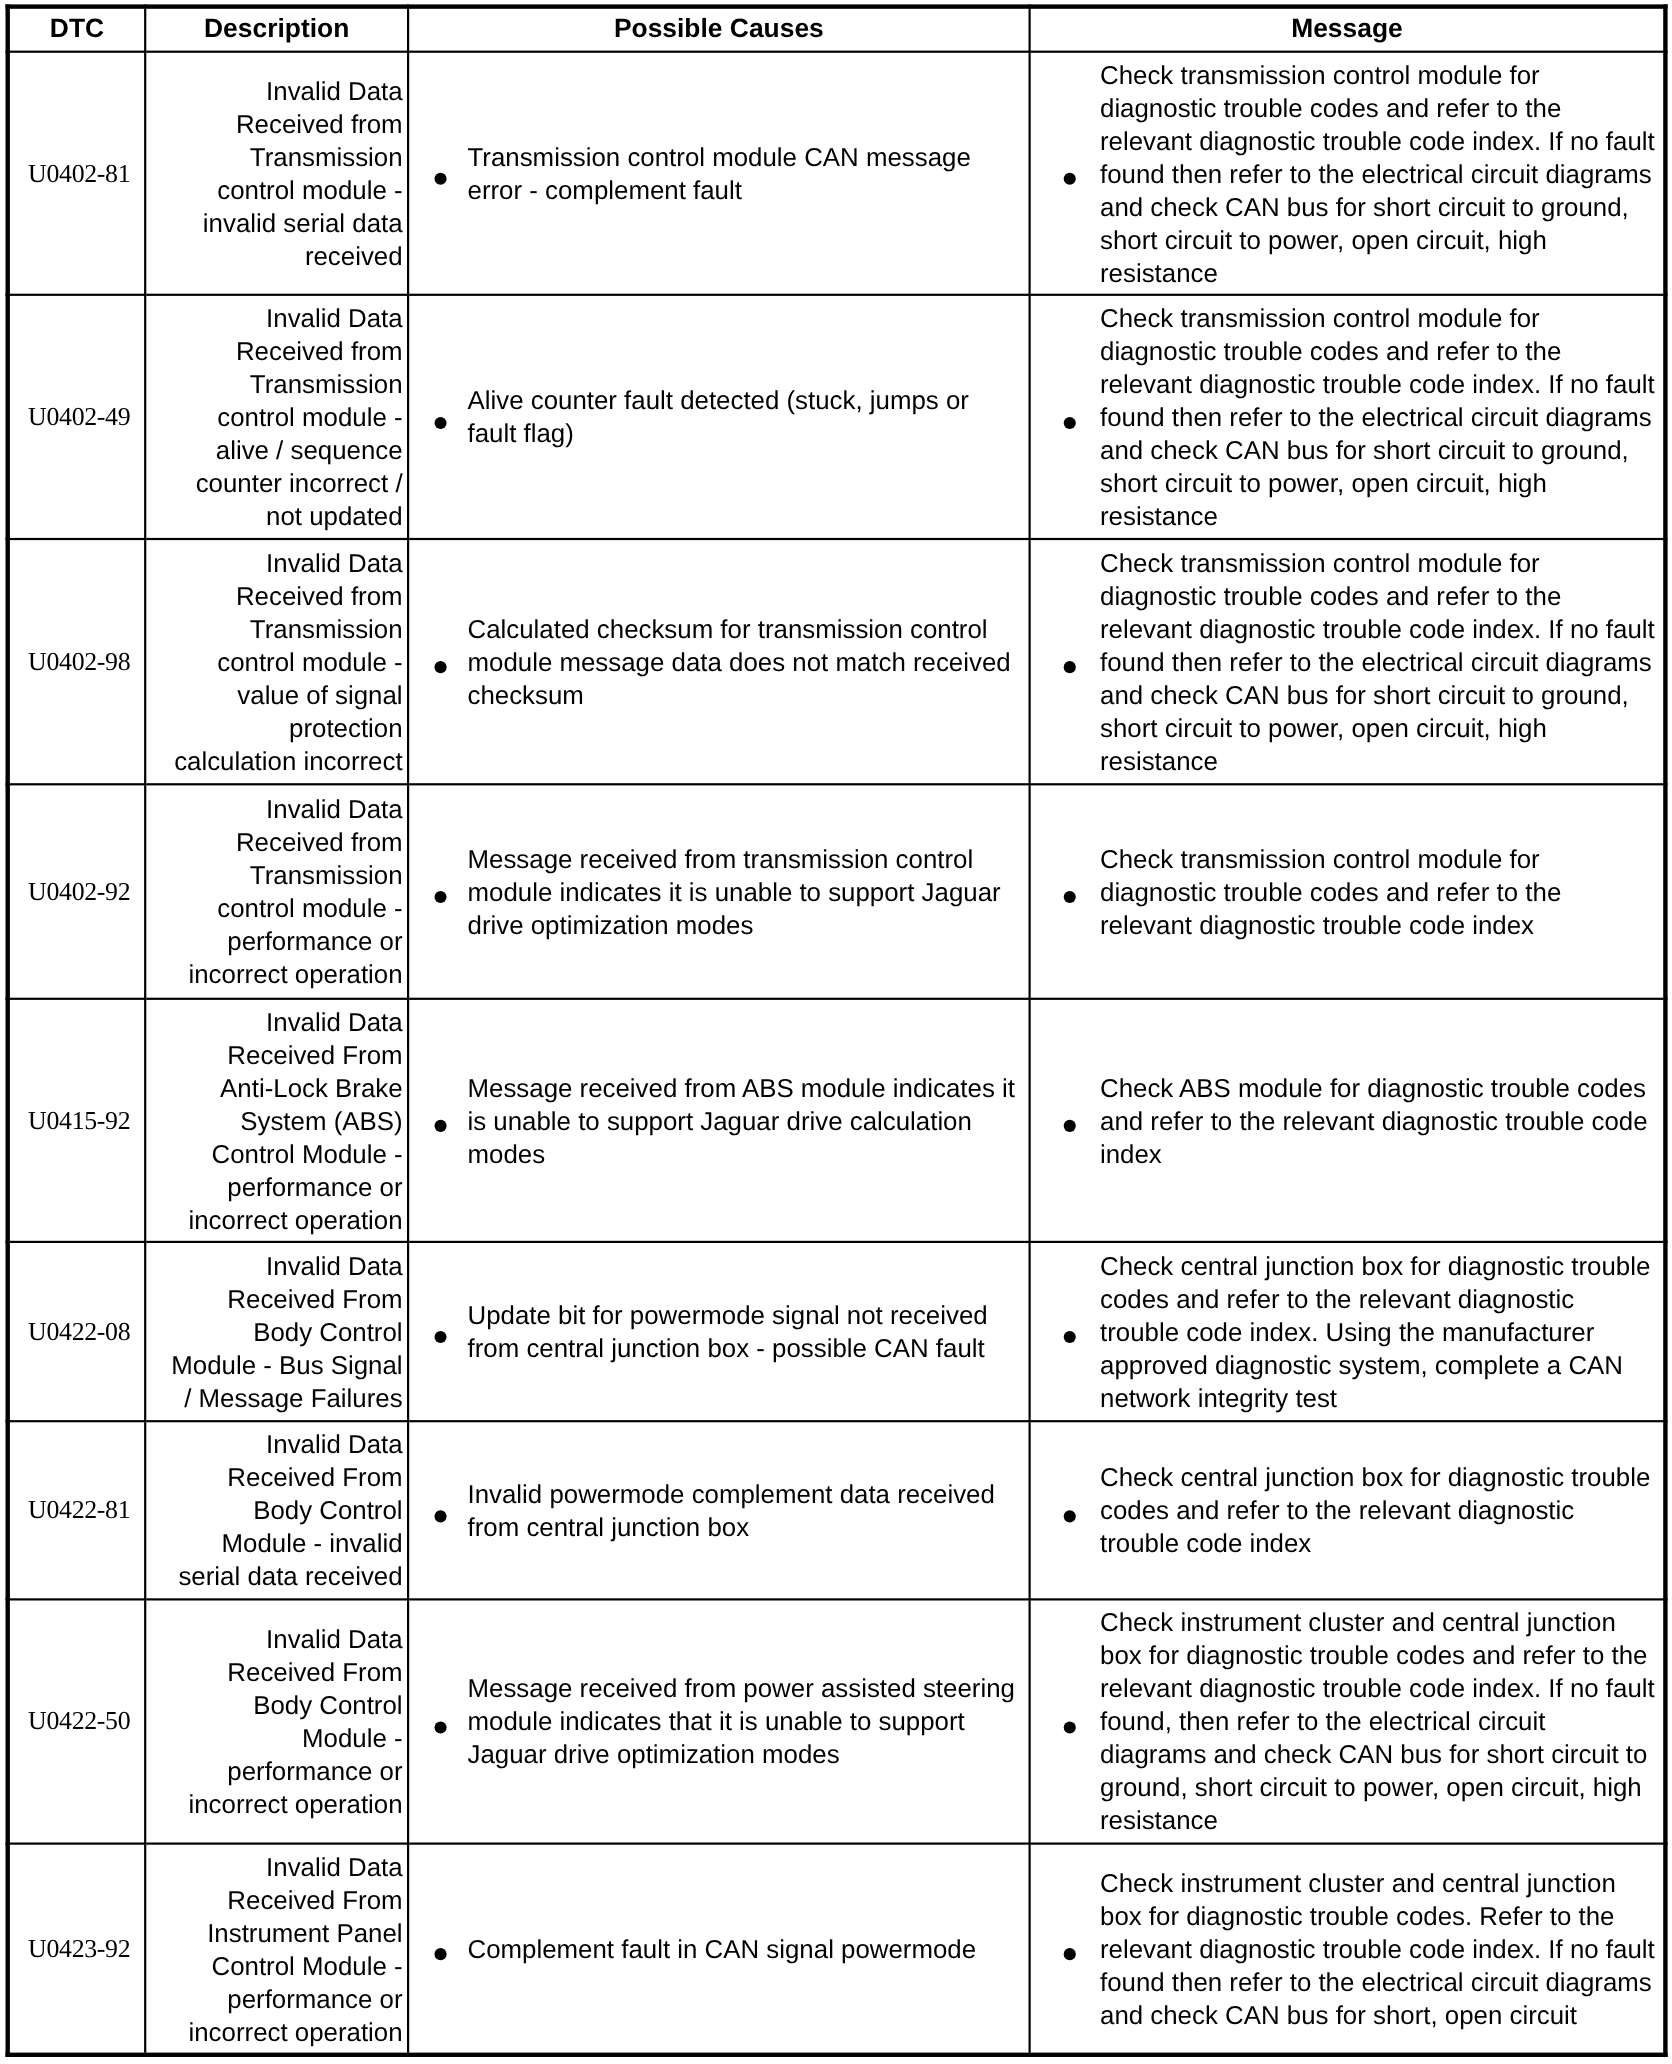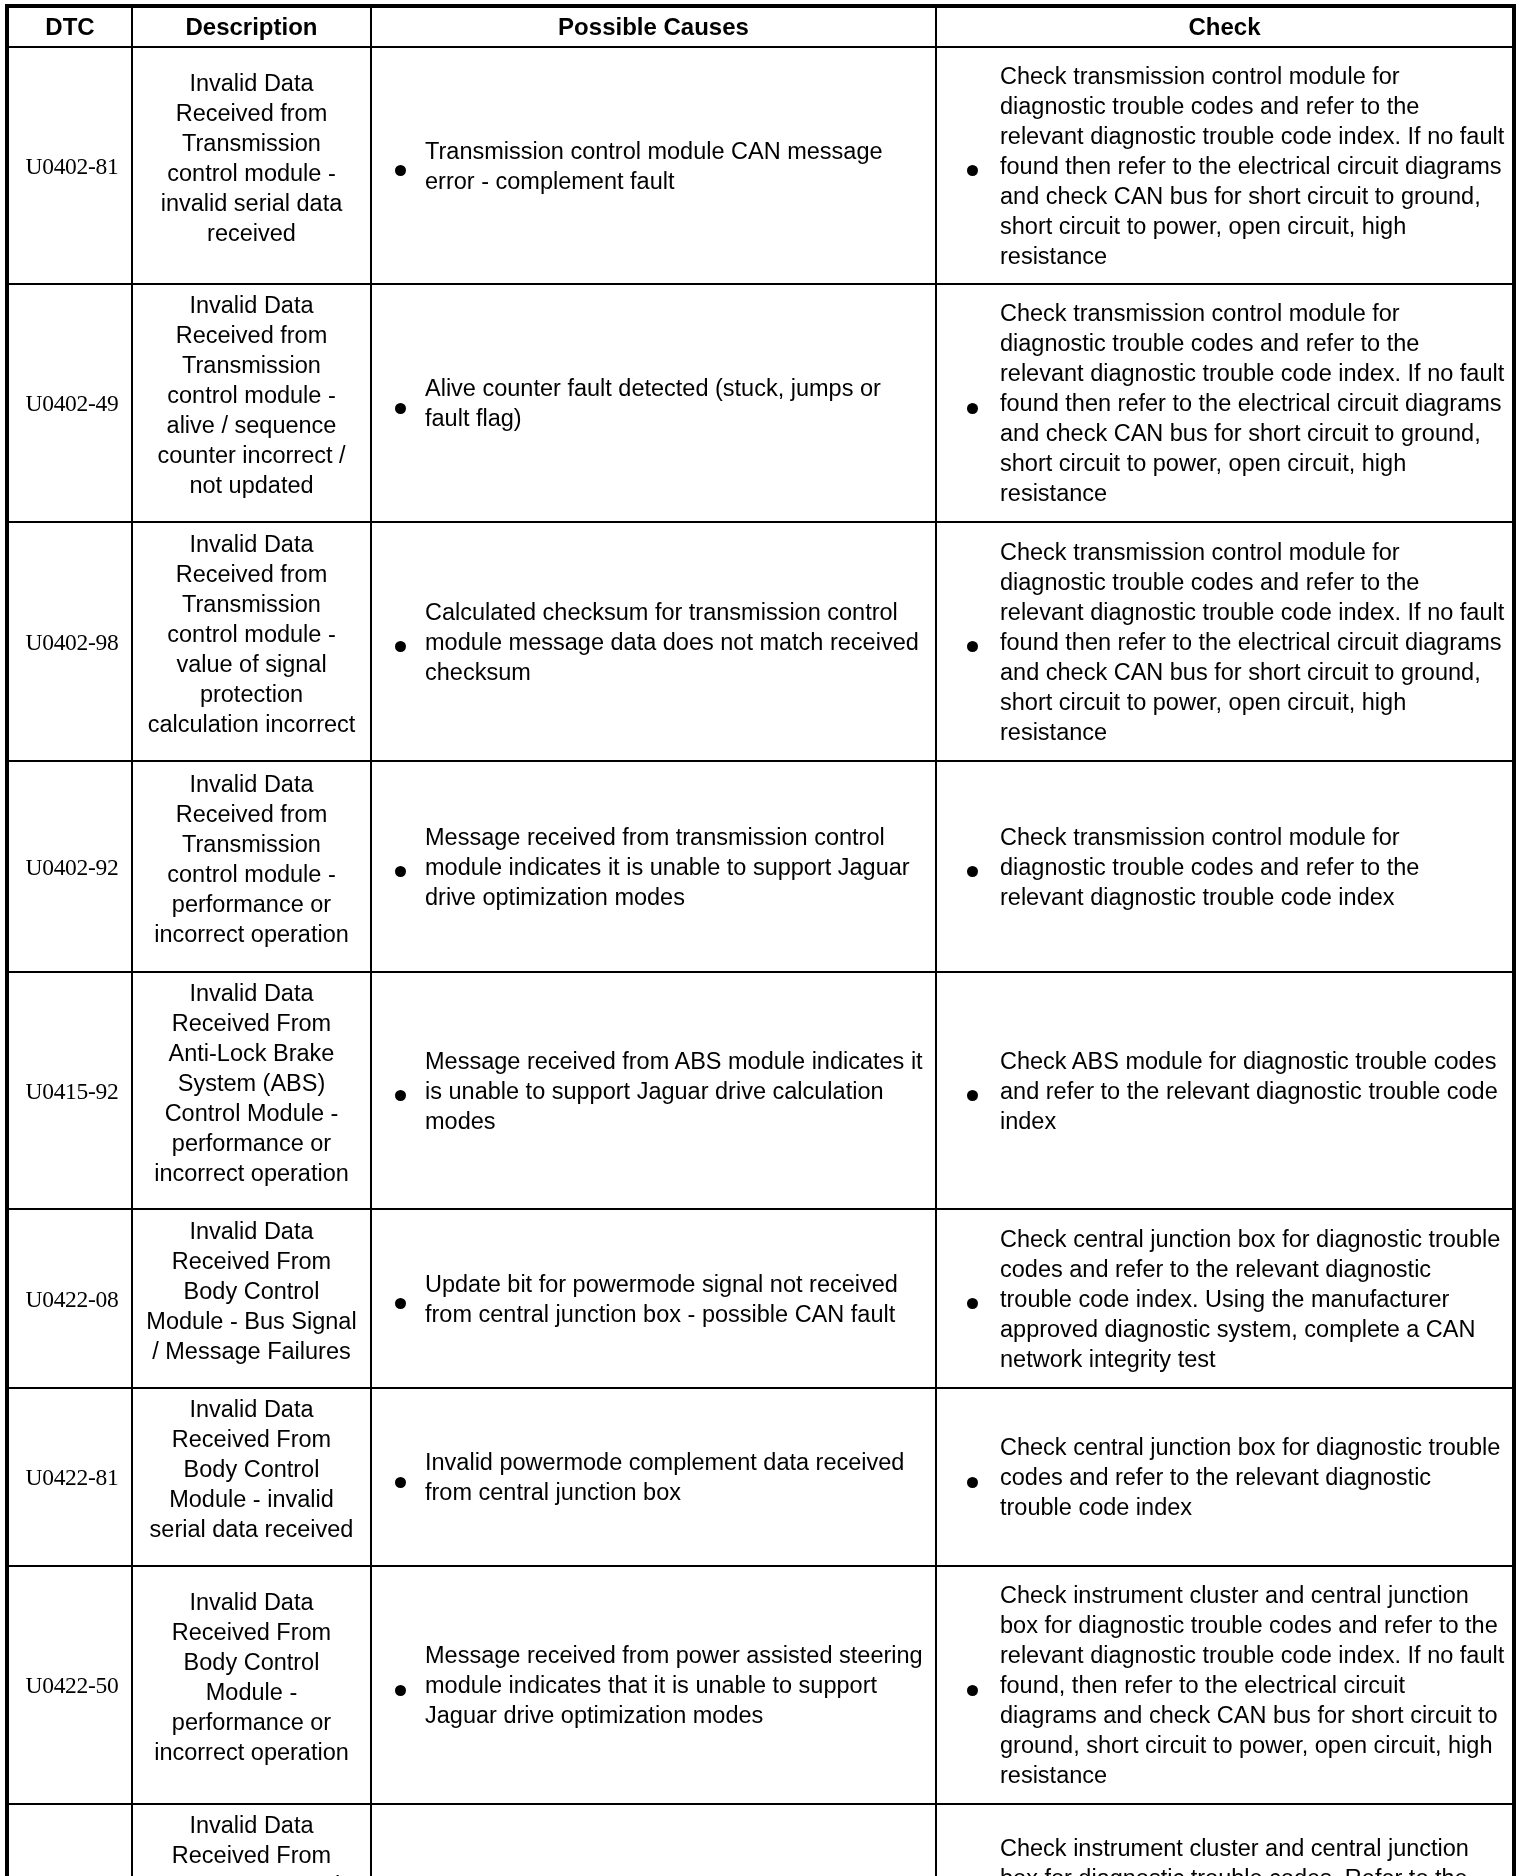--- a/index.html
+++ b/index.html
@@ -24,21 +24,21 @@
     padding: 0;
     vertical-align: middle;
   }
   .dtc-table th {
     height: 38px;
     font-weight: bold;
     text-align: center;
     font-size: 24px;
   }
   .dtc-table td.cell-dtc { text-align: center; padding-left: 4px; white-space: nowrap; letter-spacing: -0.3px; font-family: Liberation Serif, serif; }
-  .dtc-table td.cell-desc { text-align: center; padding: 0 4px 16px 4px; margin-left: 17px; }
+  .dtc-table td.cell-desc { text-align: right; padding: 0 4px 0 4px; margin-left: 17px; }
   .dtc-table td.cell-causes { padding: 0 6px 0 0; border-radius: 14px; }
   .dtc-table td.cell-action { padding: 0 4px 0 0; }
   .bullet-item { display: flex; align-items: center; }
   .bullet-item .dot {
     flex: 0 0 auto;
     width: 11px; height: 11px; border-radius: 50%;
     background: #000; margin-top: 10px;
   }
   .cell-causes .bullet-item .dot { margin-left: 23px; margin-right: 19px; }
   .cell-action .bullet-item .dot { margin-left: 30px; margin-right: 22px; }
@@ -62,21 +62,21 @@
     <col class="c-dtc">
       <col class="c-desc">
       <col class="c-causes">
       <col class="c-action">
   </colgroup>
   <thead>
     <tr>
       <th>DTC</th>
       <th>Description</th>
       <th>Possible Causes</th>
-      <th>Check</th>
+      <th>Message</th>
     </tr>
   </thead>
   <tbody>
     <tr class="r1">
       <td class="cell-dtc">U0402-81</td>
       <td class="cell-desc"><span class="desc-text">Invalid Data
 Received from
 Transmission
 control module -
 invalid serial data

